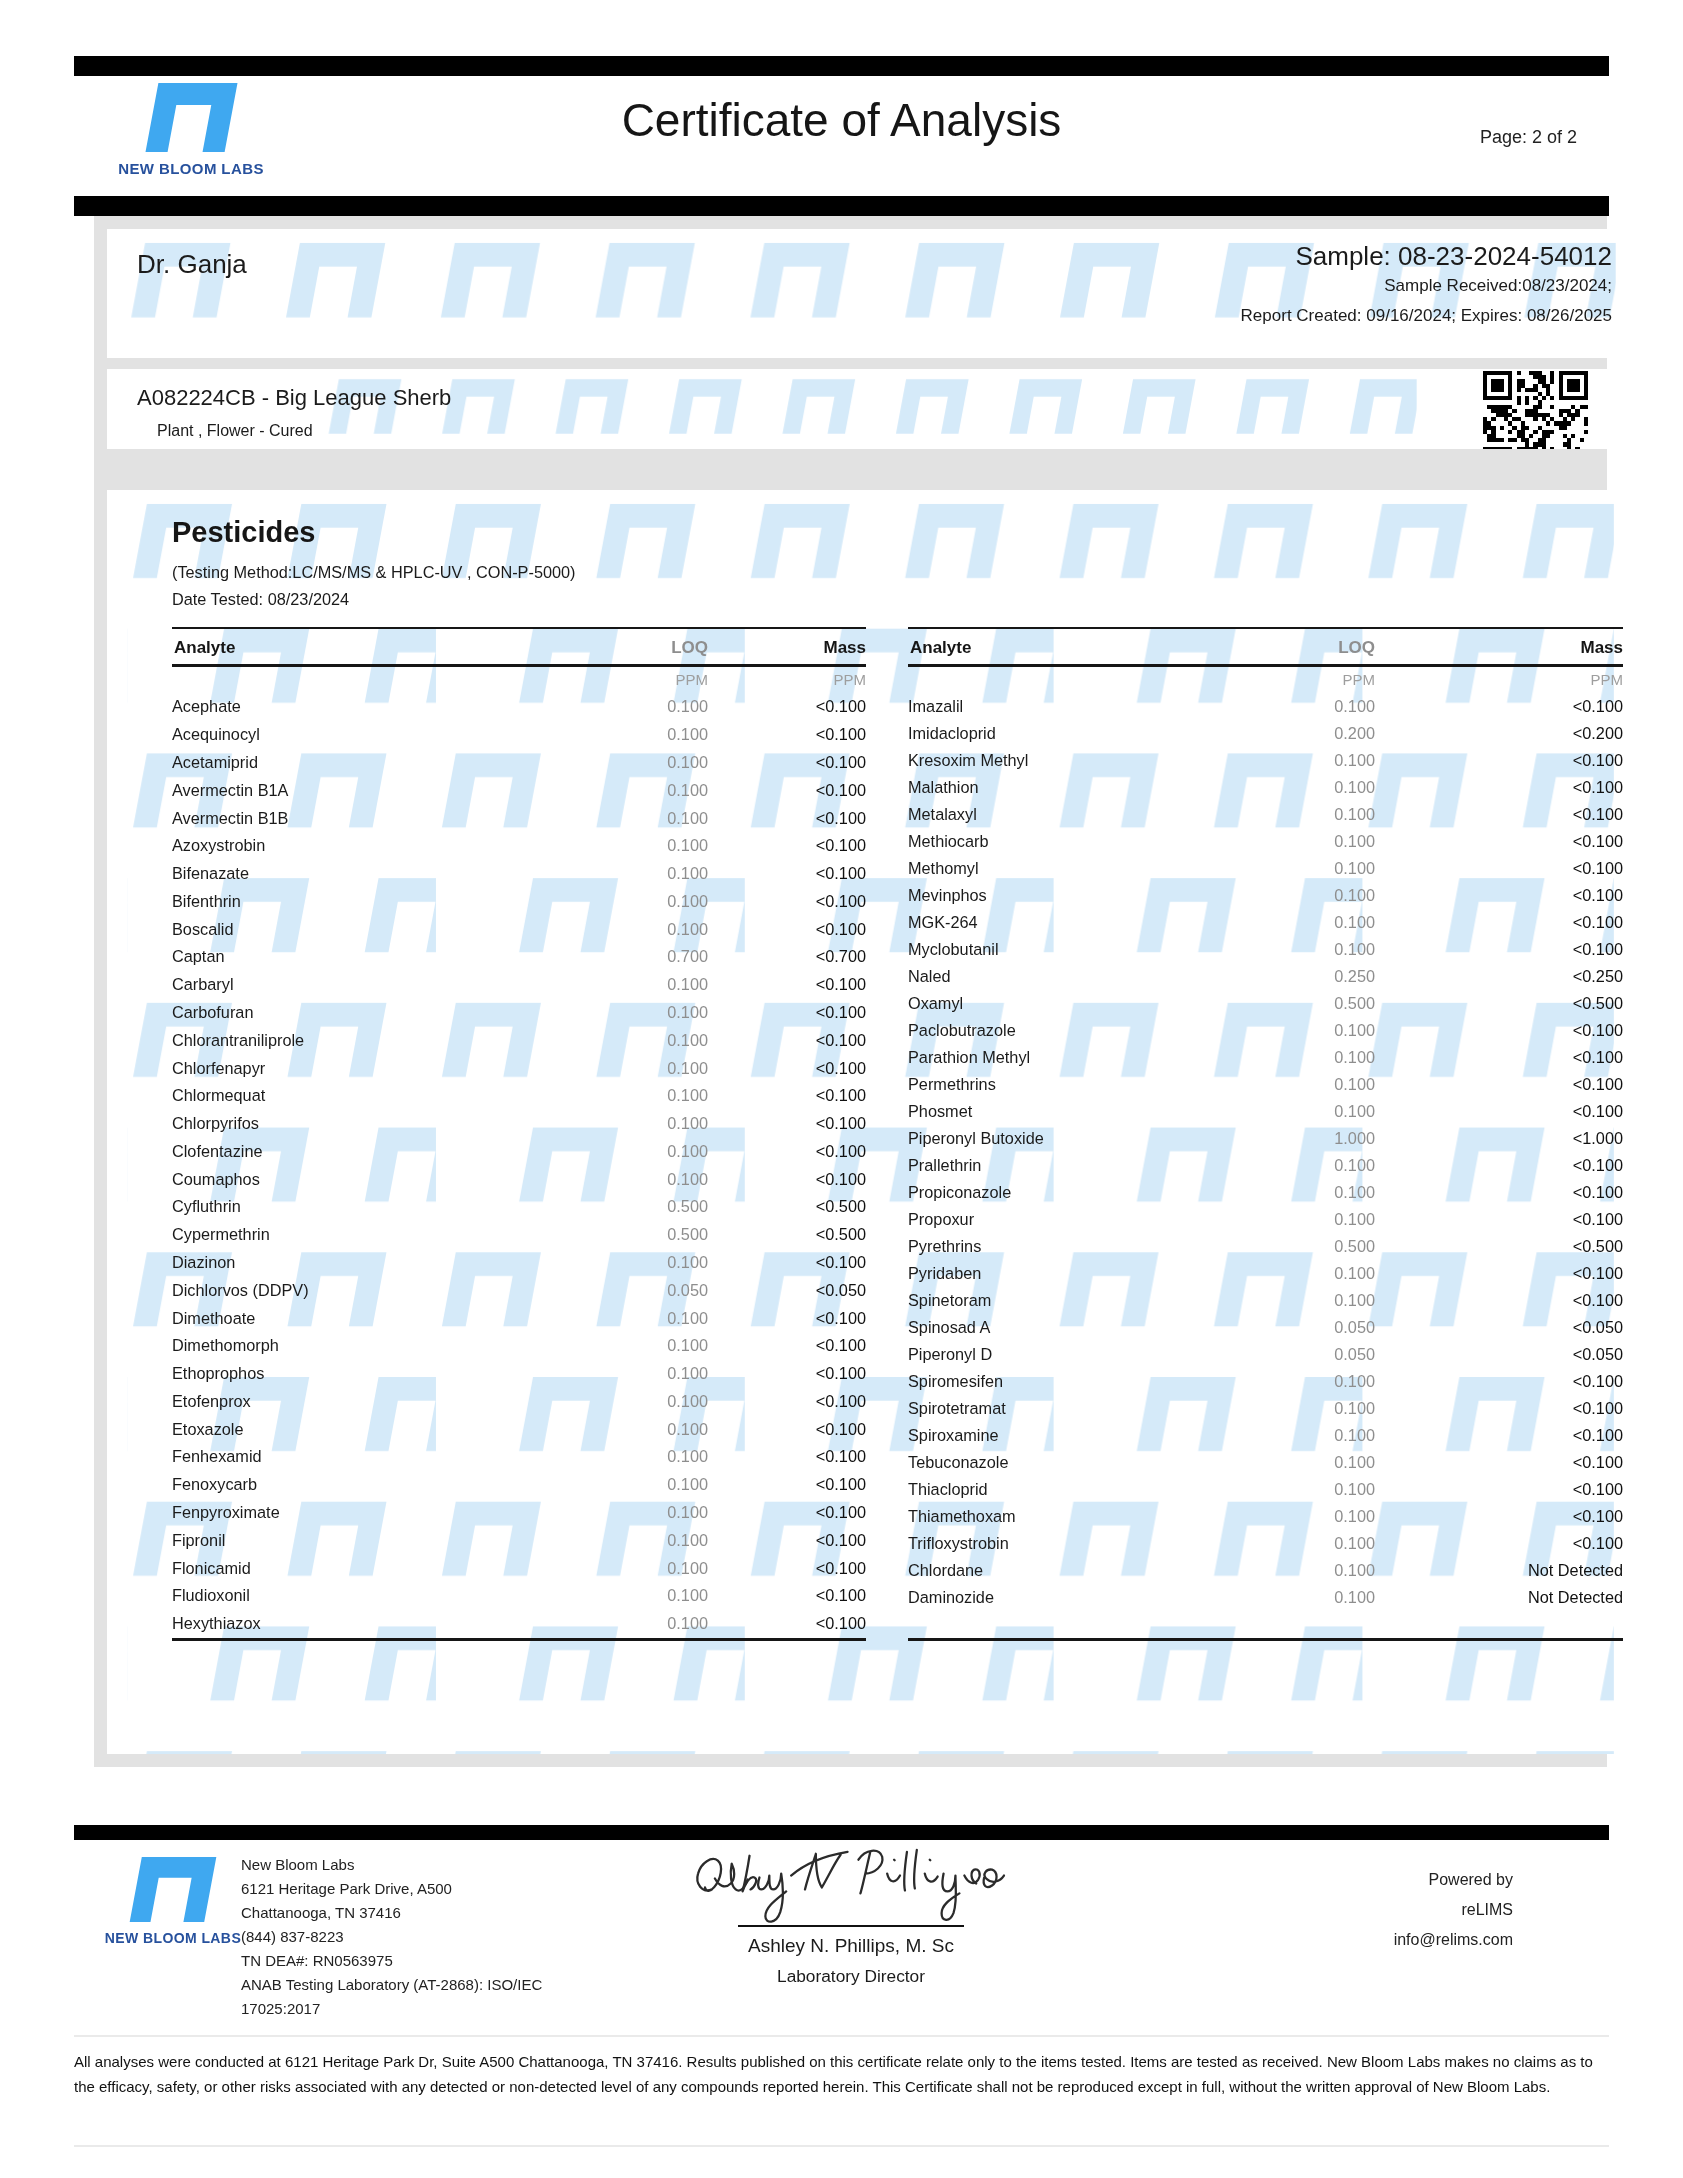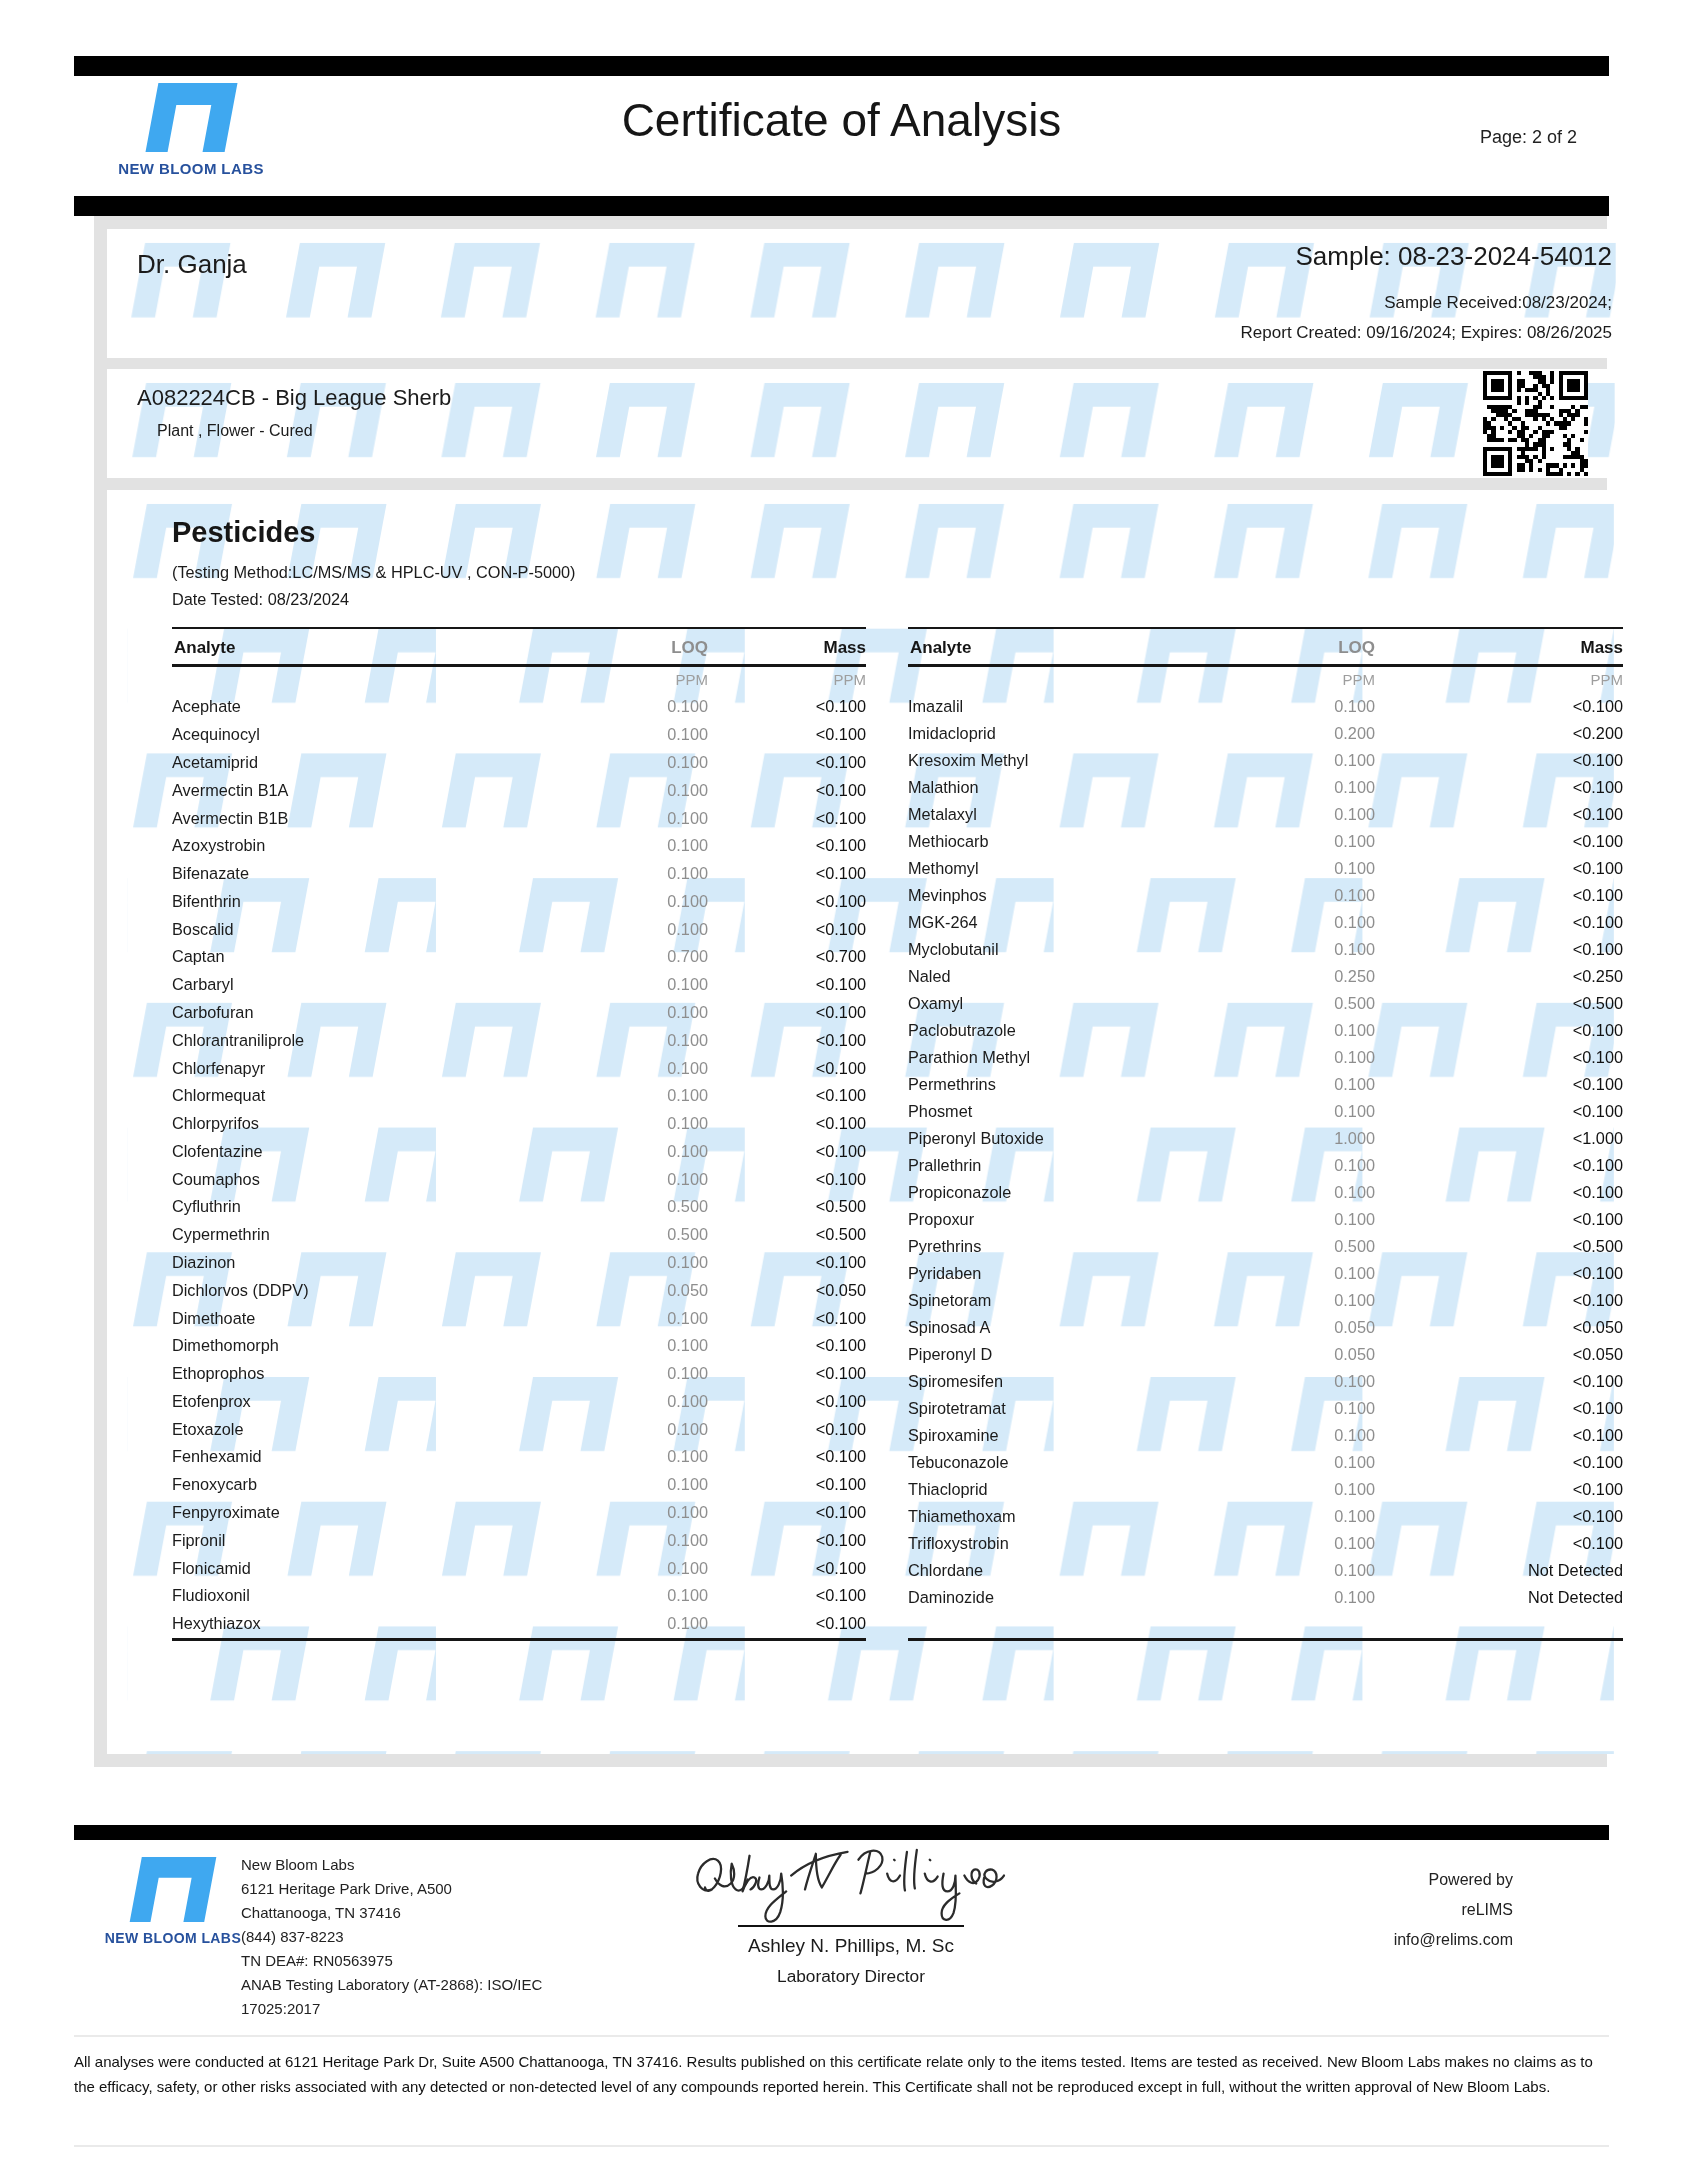--- a/index.html
+++ b/index.html
@@ -17,29 +17,29 @@
   .brand{position:absolute;left:116px;top:83px;width:150px;text-align:center;}
   .brand .icon{width:109px;height:69px;display:block;margin:0 auto;}
   .brand-name{margin-top:8px;font-size:15px;font-weight:700;color:#27519d;letter-spacing:0.4px;white-space:nowrap;}
   .doc-title{position:absolute;left:0;right:0;top:93px;text-align:center;font-size:46px;font-weight:400;color:#161616;}
   .page-label{position:absolute;right:106px;top:127px;font-size:18px;color:#222;}
 
   
   .frame{position:absolute;left:94px;top:216px;width:1513px;height:1551px;background:#e2e2e2;}
   .card{position:absolute;left:13px;width:1487px;background:#ffffff;overflow:hidden;padding-left:40px;}
   .card-client{top:13px;height:129px;}
-  .card-sample{top:153px;height:109px;}
+  .card-sample{top:153px;height:80px;}
   .card-pest{top:274px;height:1264px;}
   .wm{position:absolute;left:0;top:0;width:100%;height:100%;}
   .card .fg{position:relative;z-index:1;}
 
   .client-name{position:absolute;z-index:1;left:30px;top:20px;font-size:26px;font-weight:500;}
   .client-right{position:absolute;z-index:1;right:22px;top:12px;text-align:right;}
   .sample-label{font-size:26px;font-weight:500;}
-  .received-line{font-size:17px;margin-top:21px;}
+  .received-line{font-size:17px;margin-top:4px;}
   .report-line{font-size:17px;margin-top:10px;}
 
   .sample-id{position:absolute;z-index:1;left:30px;top:16px;font-size:22px;font-weight:500;}
   .sample-type{position:absolute;z-index:1;left:30px;top:53px;font-size:16px;margin-left:20px;}
   .qr{position:absolute;z-index:1;right:46px;top:2px;width:105px;height:105px;background:#fff;}
   .qr svg{width:105px;height:105px;display:block;}
 
   .pest-inner{position:absolute;z-index:1;left:25px;right:12px;top:0;}
   .pest-title{margin:26px 0 0 0;font-size:29px;font-weight:700;color:#161616;}
   .pest-method{margin-top:14px;font-size:16.3px;}

